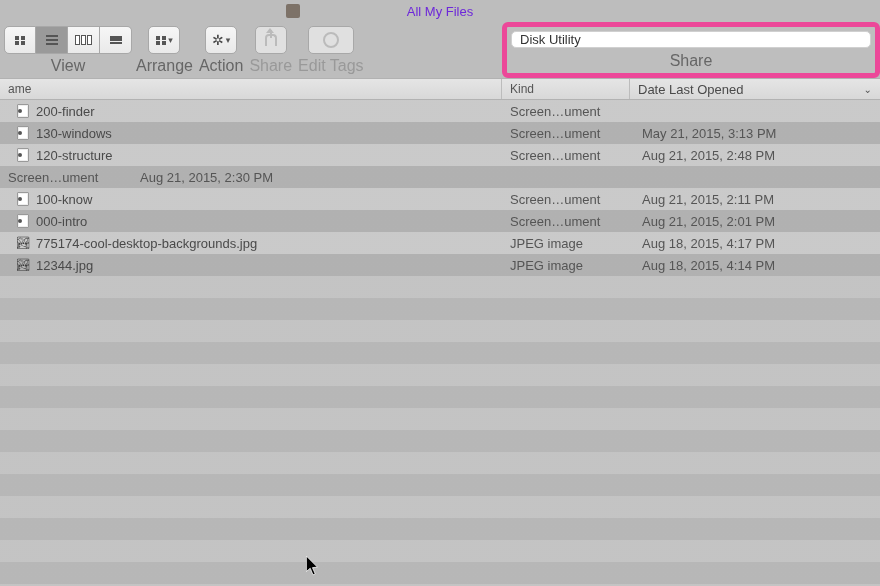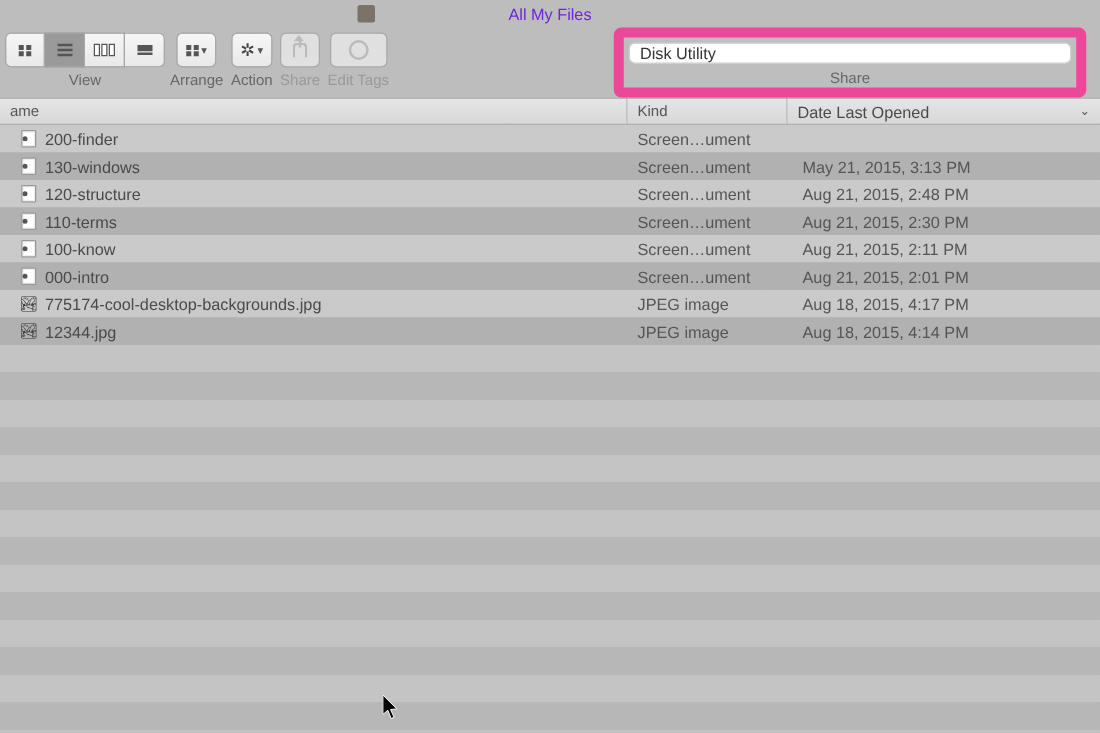--- a/index.html
+++ b/index.html
@@ -10,32 +10,32 @@
     .toolbar { height:56px; display:flex; align-items:flex-start; padding:4px 0 0 0; position:relative; }
     .group { display:flex; flex-direction:column; align-items:center; margin-left:4px; }
     .btnrow { display:flex; height:28px; }
     .btn { background:linear-gradient(#f6f6f6,#e9e9e9); border:1px solid #a8a8a8; height:28px; min-width:32px; display:flex; align-items:center; justify-content:center; padding:0 6px; }
     .btn.active { background:#9a9a9a; }
     .seg .btn { border-radius:0; }
     .seg .btn:first-child { border-radius:5px 0 0 5px; }
     .seg .btn:last-child  { border-radius:0 5px 5px 0; border-left:none; }
     .seg .btn + .btn { border-left:none; }
     .btn.single { border-radius:5px; }
-    .tlabel { margin-top:3px; font-size:12px; color:#666; }
+    .tlabel { margin-top:3px; font-size:16px; color:#666; }
     .hash { width:10px; display:grid; grid-template-columns:1fr 1fr; grid-template-rows:1fr 1fr; gap:1px; }
     .hash i { background:#555; width:4px; height:4px; display:block; }
     .bars3 { display:flex; flex-direction:column; gap:2px; }
     .bars3 i { display:block; width:12px; height:2px; background:#555; }
     .chev::after { content:'▾'; font-size:9px; margin-left:2px; color:#555; }
     .gear { font-size:14px; color:#444; }
     .shareico { width:12px; height:12px; border:2px solid #bbb; border-bottom:none; border-radius:4px 4px 0 0; position:relative; }
     .shareico::after { content:''; position:absolute; left:3px; top:-6px; width:2px; height:8px; background:#bbb; }
     .shareico::before { content:''; position:absolute; left:-1px; top:-8px; border-left:4px solid transparent; border-right:4px solid transparent; border-bottom:5px solid #bbb; }
     .tagcircle { width:16px; height:16px; border:2px solid #bbb; border-radius:50%; }
-    .highlight { position:absolute; right:11px; top:0px; width:378px; height:56px; border:8px solid #ec4899; border-radius:6px; background:rgba(255,255,255,0.02); display:flex; flex-direction:column; align-items:center; padding:4px; }
+    .highlight { position:absolute; right:0; top:0px; width:378px; height:56px; border:5px solid #ec4899; border-radius:6px; background:rgba(255,255,255,0.02); display:flex; flex-direction:column; align-items:center; padding:4px; }
     .searchbox { width:100%; height:26px; background:#fff; border:1px solid #d0d0d0; border-radius:5px; display:flex; align-items:center; padding:0 8px; }
     .searchbox input { border:none; outline:none; flex:1; font-size:13px; color:#333; background:transparent; }
     .headerrow { display:flex; background:linear-gradient(#e5e5e5,#d8d8d8); border-top:1px solid #b2b2b2; border-bottom:1px solid #b2b2b2; height:22px; align-items:flex-end; }
     .hcell { padding:0 8px; color:#555; font-size:12px; font-weight:500; display:flex; align-items:center; border-right:1px solid #bcbcbc; height:100%; }
     .hcell.sort::after { content:'⌄'; margin-left:4px; font-size:10px; }
     .files { background:transparent; }
     .row { display:flex; height:22px; align-items:center; }
     .row:nth-child(odd) { background:rgba(255,255,255,0.10); }
     .row:nth-child(even){ background:rgba(0,0,0,0.03); }
     .c-name { flex:0 0 502px; padding-left:16px; display:flex; align-items:center; gap:6px; color:#444; }
@@ -174,24 +174,20 @@
       </div>
       <div class="row">
         <div class="c-name">
           <span class="fico doc"></span>
           <span>120-structure</span>
         </div>
         <div class="c-kind">Screen…ument</div>
         <div class="c-date">Aug 21, 2015, 2:48 PM</div>
       </div>
       <div class="row">
-        <div class="c-name">
-          <span class="fico doc"></span>
-          <span>110-terms</span>
-        </div>
         <div class="c-kind">Screen…ument</div>
         <div class="c-date">Aug 21, 2015, 2:30 PM</div>
       </div>
       <div class="row">
         <div class="c-name">
           <span class="fico doc"></span>
           <span>100-know</span>
         </div>
         <div class="c-kind">Screen…ument</div>
         <div class="c-date">Aug 21, 2015, 2:11 PM</div>

